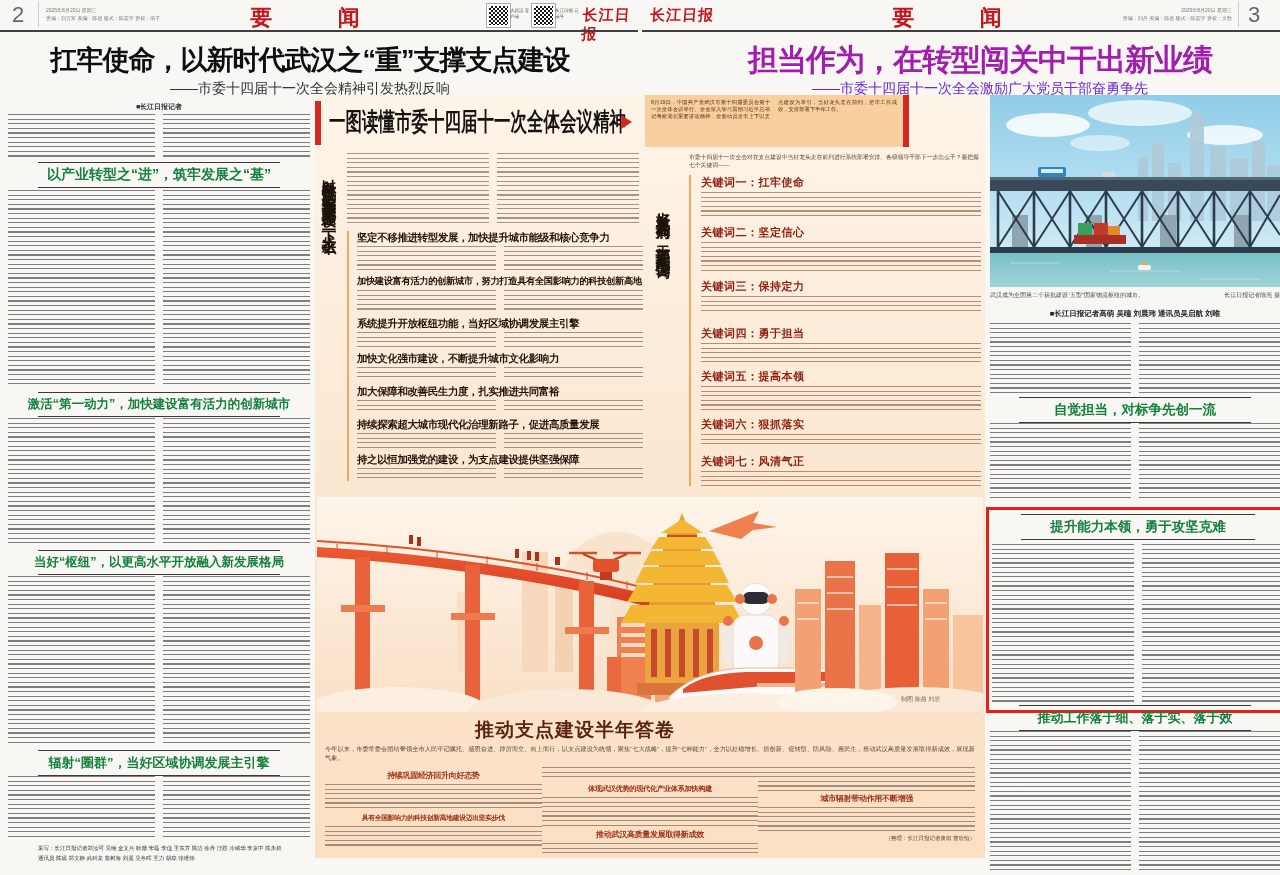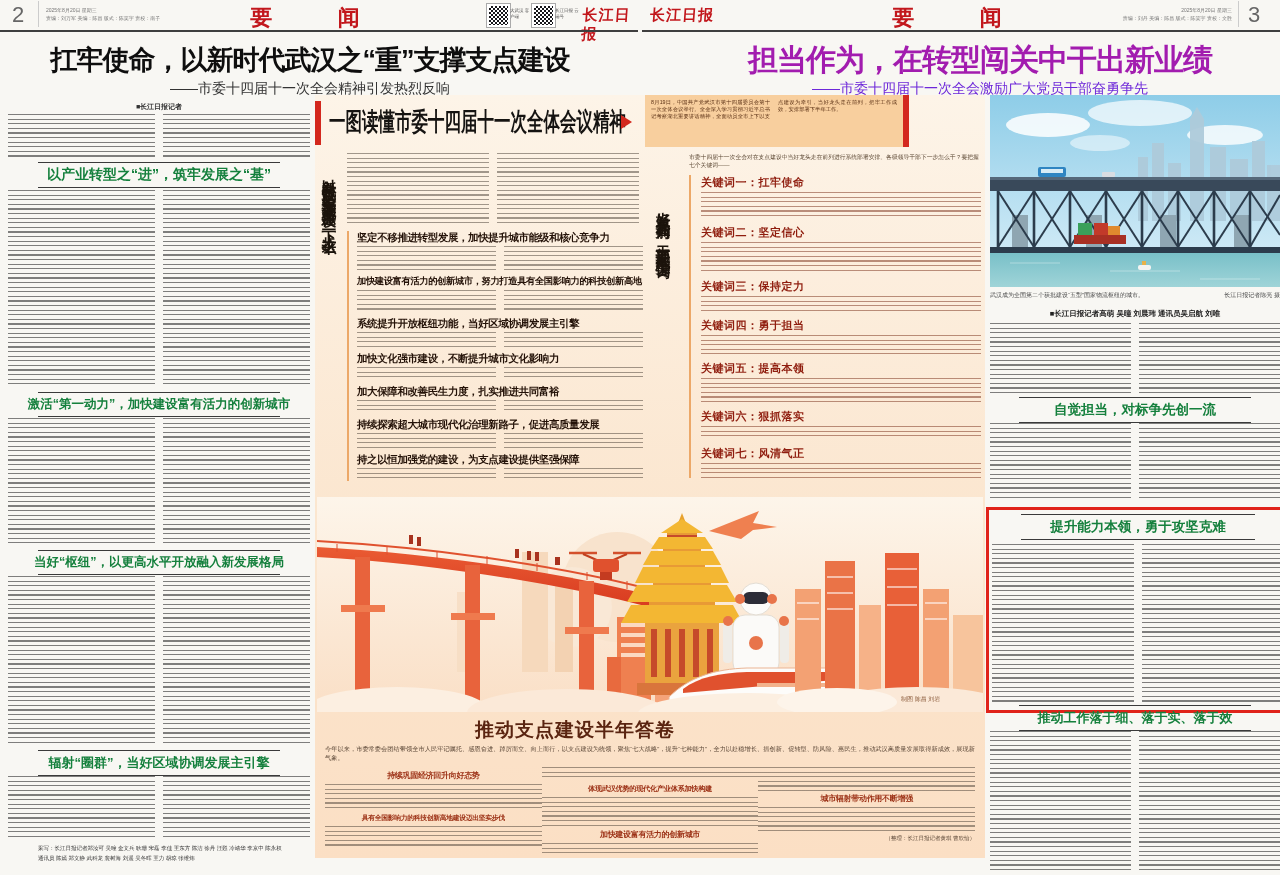--- a/index.html
+++ b/index.html
@@ -196,21 +196,21 @@
           <div class="greek g-red" style="height:26px;margin:3px 0 0;"></div>
       </div>
       <div class="kw" style="margin-top:7px;">
         <b>关键词二：坚定信心</b>
           <div class="greek g-red" style="height:30px;margin:3px 0 0;"></div>
       </div>
       <div class="kw" style="margin-top:7px;">
         <b>关键词三：保持定力</b>
           <div class="greek g-red" style="height:15px;margin:3px 0 0;"></div>
       </div>
-      <div class="kw" style="margin-top:7px;">
+      <div class="kw" style="margin-top:15px;">
         <b>关键词四：勇于担当</b>
           <div class="greek g-red" style="height:19px;margin:3px 0 0;"></div>
       </div>
       <div class="kw" style="margin-top:7px;">
         <b>关键词五：提高本领</b>
           <div class="greek g-red" style="height:24px;margin:3px 0 0;"></div>
       </div>
       <div class="kw" style="margin-top:7px;">
         <b>关键词六：狠抓落实</b>
           <div class="greek g-red" style="height:13px;margin:3px 0 0;"></div>
@@ -369,21 +369,21 @@
       <div style="flex:1;">
         <div class="bandhead" style="margin-top:4px;">持续巩固经济回升向好态势</div>
         <div class="greek g-soft" style="height:26px;margin-top:3px;"></div>
         <div class="bandhead" style="font-size:6.8px;margin-top:3px;">具有全国影响力的科技创新高地建设迈出坚实步伐</div>
         <div class="greek g-soft" style="height:22px;margin-top:3px;"></div>
       </div>
       <div style="flex:1;">
         <div class="greek g-soft" style="height:14px;"></div>
         <div class="bandhead" style="font-size:7.2px;margin-top:3px;">体现武汉优势的现代化产业体系加快构建</div>
         <div class="greek g-soft" style="height:30px;margin-top:3px;"></div>
-        <div class="bandhead" style="margin-top:3px;">加快建设富有活力的创新城市</div>
+        <div class="bandhead" style="margin-top:3px;">推动武汉高质量发展取得新成效</div>
         <div class="greek g-soft" style="height:12px;margin-top:3px;"></div>
       </div>
       <div style="flex:1;">
         <div class="greek g-soft" style="height:24px;"></div>
         <div class="bandhead" style="margin-top:3px;">城市辐射带动作用不断增强</div>
         <div class="greek g-soft" style="height:24px;margin-top:3px;"></div>
         <div class="tiny" style="text-align:right;margin-top:3px;font-size:5.5px;color:#5a4636;">（整理：长江日报记者黄琪 曹欣怡）</div>
       </div>
     </div>
   </div>

